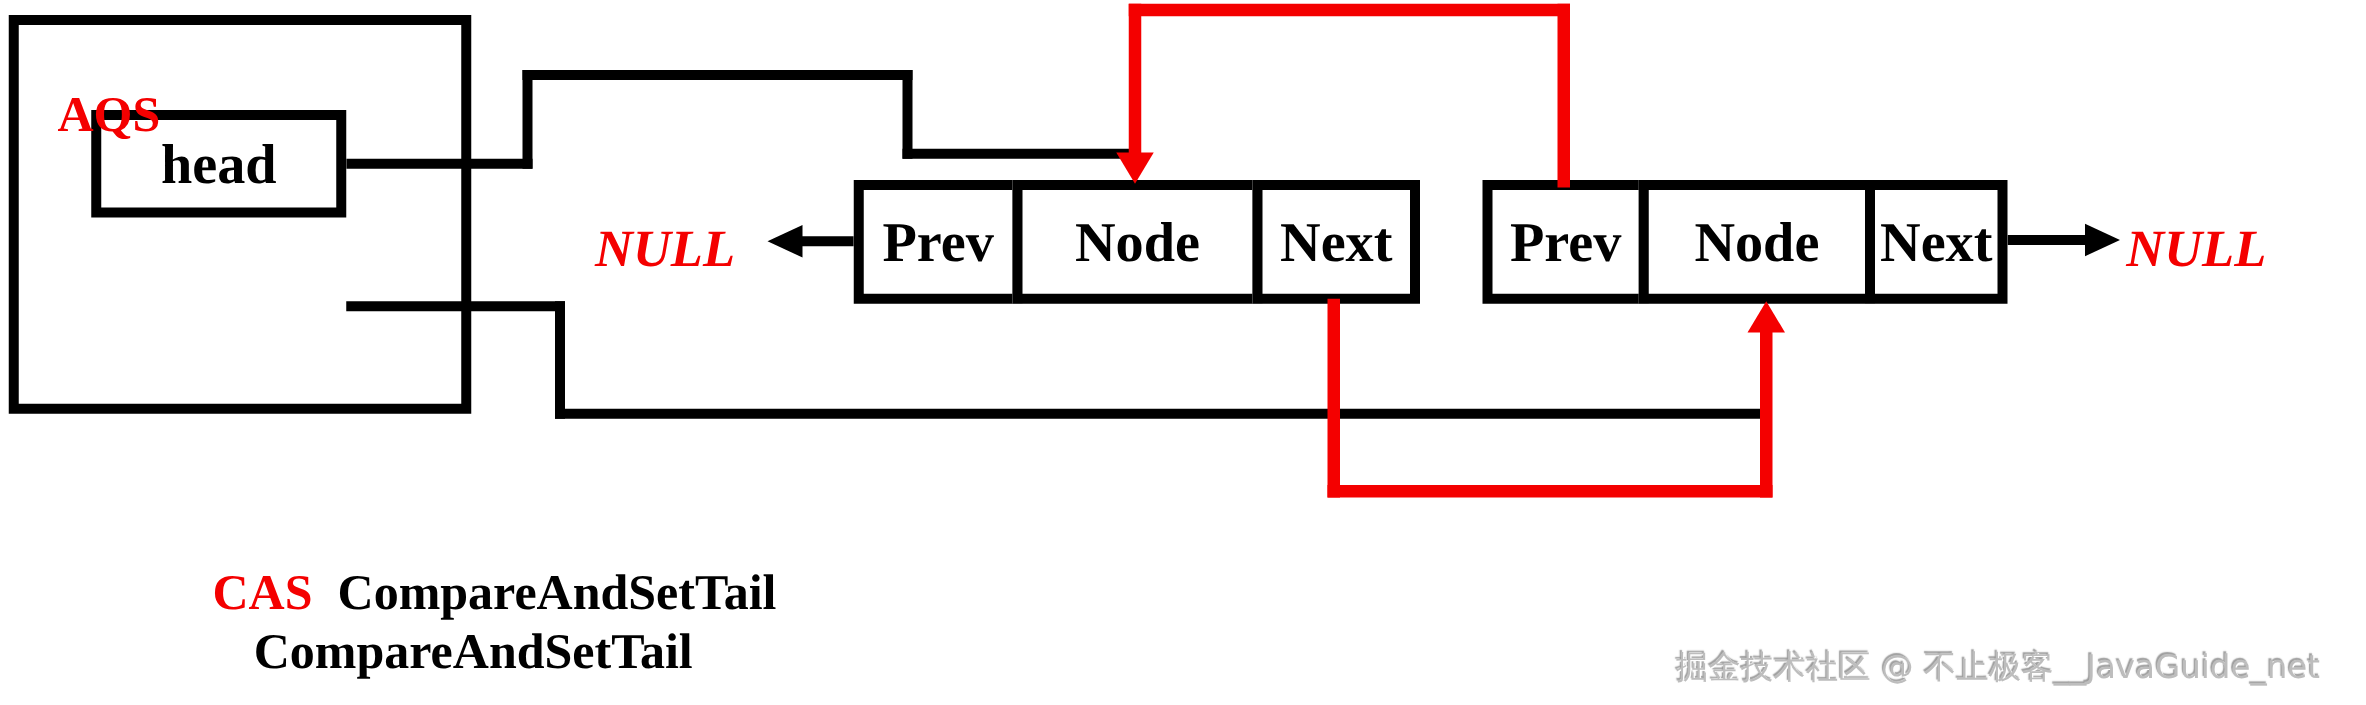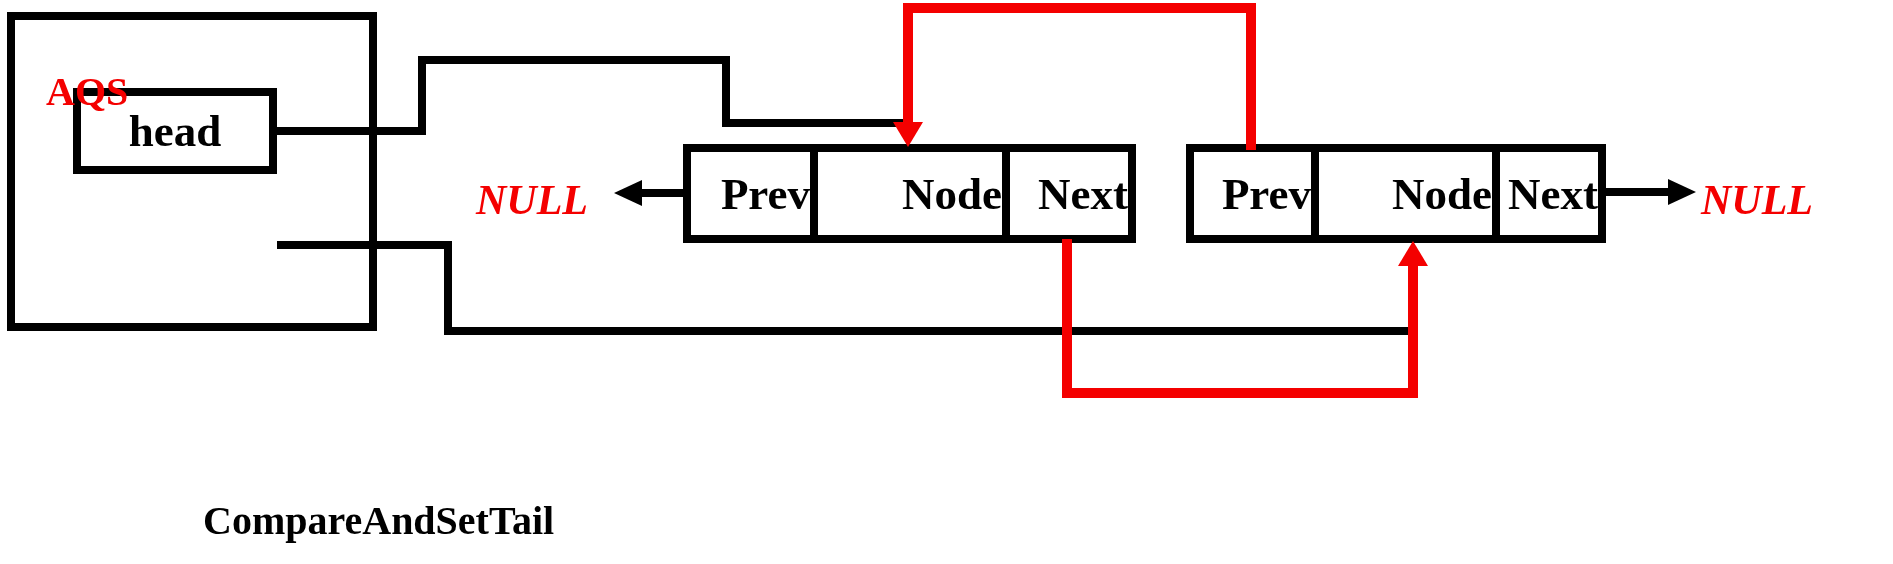--- a/index.html
+++ b/index.html
@@ -11,21 +11,21 @@
   html,body{margin:0;padding:0;background:var(--bg);}
   #stage{
     position:relative;width:1893px;height:564px;background:var(--bg);
     overflow:hidden;
     font-family:"Liberation Serif","DejaVu Serif",serif;
   }
   
   .frame{position:absolute;border:8px solid var(--black);box-sizing:border-box;background:var(--bg);}
   .cell{
     position:absolute;border:8px solid var(--black);box-sizing:border-box;background:var(--bg);
-    display:flex;align-items:center;justify-content:flex-end;
+    display:flex;align-items:center;justify-content:center;
     font-weight:bold;font-size:45px;color:var(--black);z-index:4;
   }
   .ptrbox{
     position:absolute;border:8px solid var(--black);box-sizing:border-box;background:var(--bg);
     display:flex;align-items:center;justify-content:center;
     font-weight:bold;font-size:45px;color:var(--black);z-index:3;text-align:right;
   }
   
   .bline{position:absolute;background:var(--black);z-index:2;}
   .rline{position:absolute;background:var(--red);z-index:5;}
@@ -98,18 +98,22 @@
 
   <div class="rline" style="left:1062px;top:239px;width:10px;height:159px;"></div>
   <div class="rline" style="left:1062px;top:388px;width:356px;height:10px;"></div>
   <div class="rline" style="left:1408px;top:265px;width:10px;height:133px;"></div>
   <div class="ah up" style="left:1398px;top:241px;"></div>
 
   <div class="bline" style="left:1606px;top:188px;width:64px;height:8px;"></div>
   <div class="ah right" style="left:1668px;top:179px;"></div>
   <div class="label-red" style="left:1701px;top:176px;">NULL</div>
 
+  <div class="caption" style="left:170px;top:450px;">
+    <span class="redtxt">CAS</span>&nbsp;&nbsp;<span>CompareAndSetTail</span>
+  </div>
   <div class="caption" style="left:203px;top:497px;">
     <span>CompareAndSetTail</span>
   </div>
 
+  <div class="watermark" style="right:37px;top:516px;">掘金技术社区 @ 不止极客__JavaGuide_net</div>
 
 </div>
 
 </body></html>

